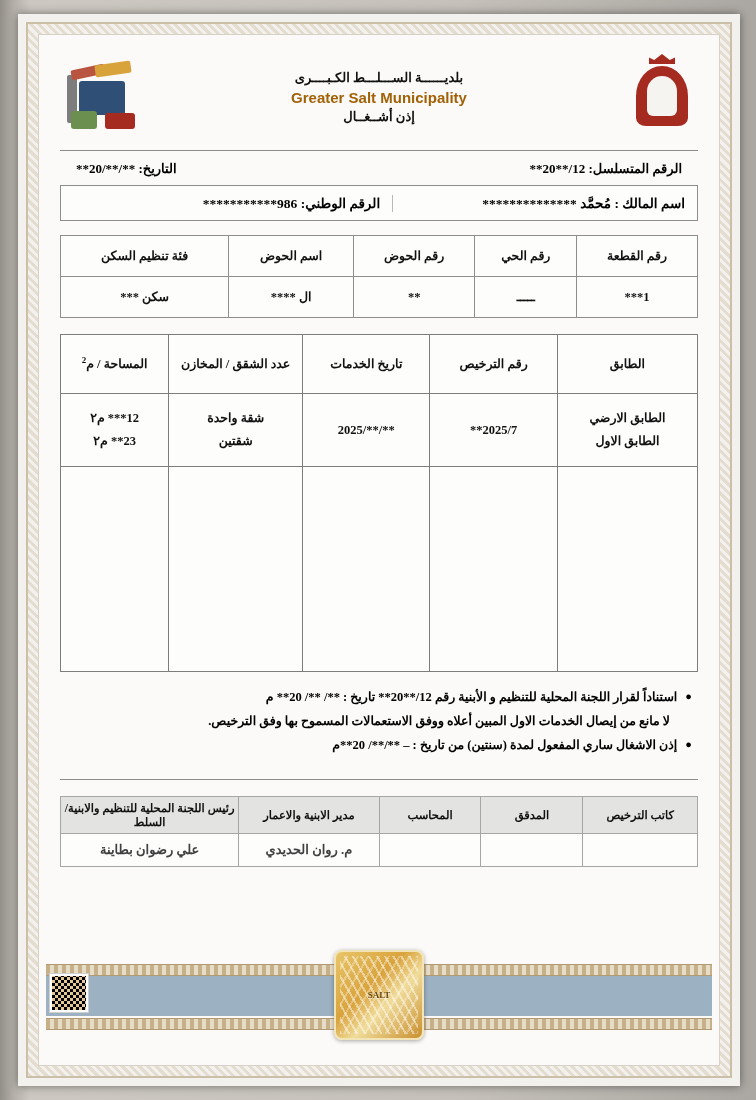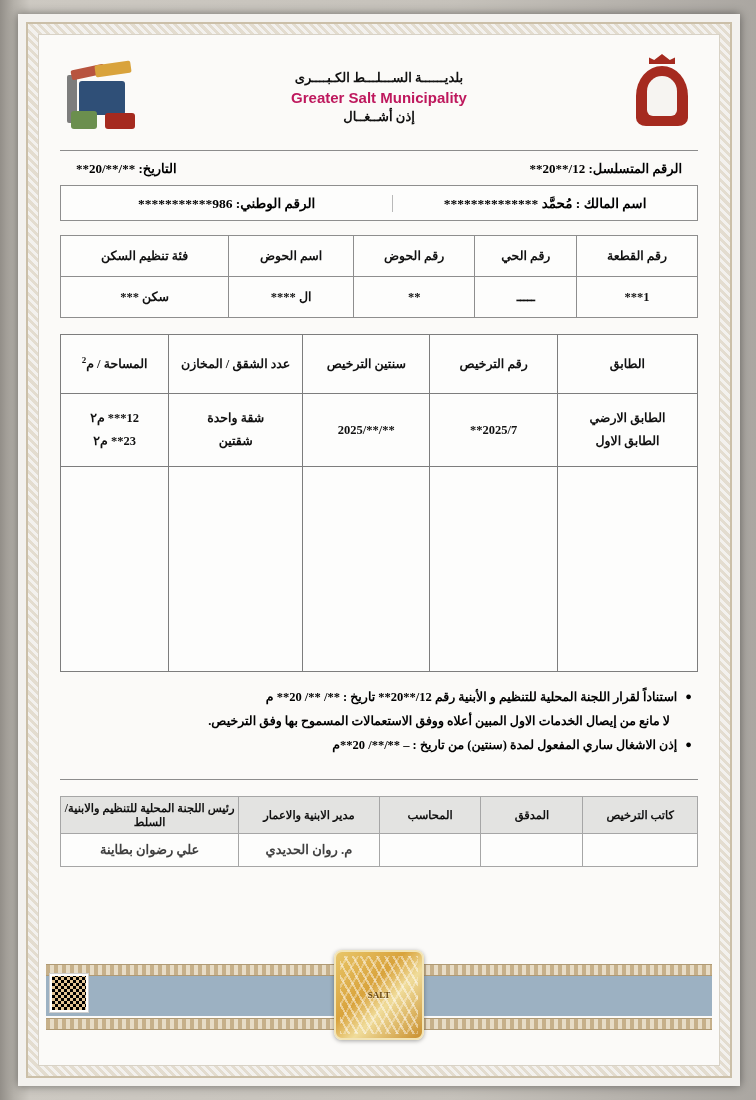--- a/index.html
+++ b/index.html
@@ -70,21 +70,21 @@
   }
   .t-ar1 {
     font-size: 13px;
     font-weight: bold;
     letter-spacing: 3px;
     color: #111;
   }
   .t-en {
     font-size: 15px;
     font-weight: bold;
-    color: #be185d;
+    color: #a16207;
     margin-top: 3px;
     font-family: "Liberation Sans", sans-serif;
   }
   .t-ar2 {
     font-size: 13px;
     font-weight: bold;
     color: #111;
     margin-top: 3px;
   }
   .logo-left {
@@ -122,21 +122,20 @@
     direction: rtl;
     font-size: 13.5px;
     font-weight: bold;
     height: 34px;
     align-items: center;
     background: #fdfdfc;
   }
   .owner-box .cell {
     padding: 0 12px;
     white-space: nowrap;
-    text-align: center;
   }
   .owner-box .c-name { width: 44%; }
   .owner-box .c-nat  { flex: 1; border-right: 1px solid #b9b9b9; }
   
   table.grid {
     width: 100%;
     border-collapse: collapse;
     direction: rtl;
     margin-top: 14px;
     background: #fdfdfc;
@@ -411,21 +410,21 @@
           </tr>
         </tbody>
       </table>
 
 
       <table class="floors">
         <thead>
           <tr>
             <th style="width:22%">الطابق</th>
             <th style="width:20%">رقم الترخيص</th>
-            <th style="width:20%">سنتين  الترخيص</th>
+            <th style="width:20%">تاريخ  الخدمات</th>
             <th style="width:21%">عدد الشقق / المخازن</th>
             <th style="width:17%">المساحة / م<span class="sup">2</span></th>
           </tr>
         </thead>
         <tbody>
           <tr class="body-row">
             <td>
               <div class="cellline">الطابق الارضي</div>
               <div class="cellline">الطابق الاول</div>
             </td>

